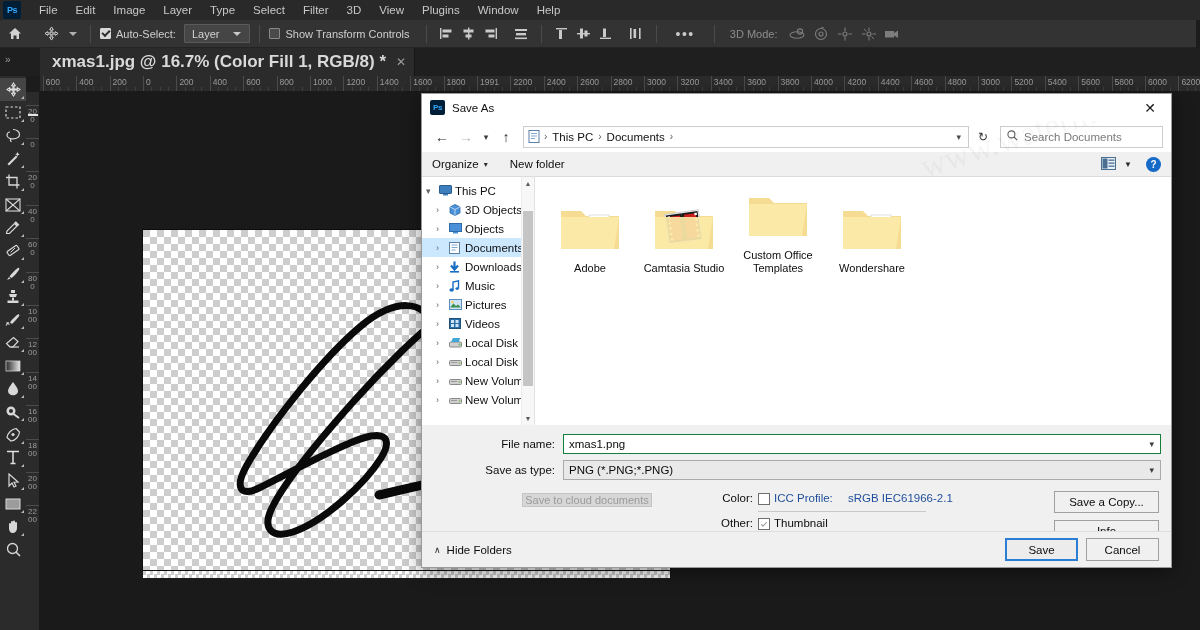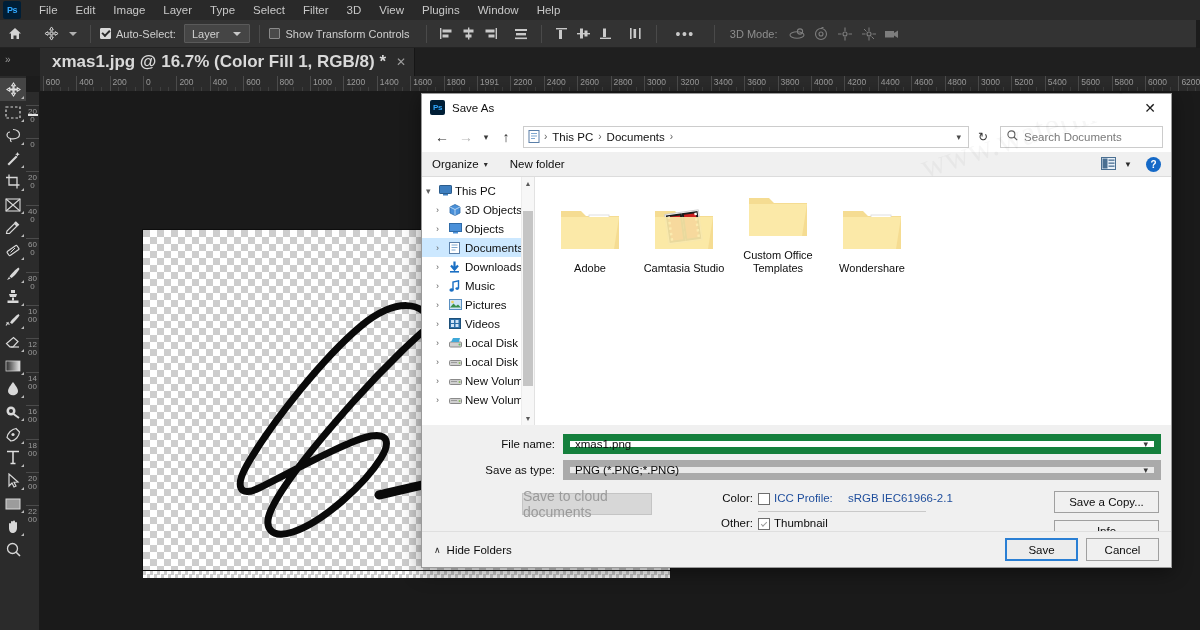--- a/index.html
+++ b/index.html
@@ -230,31 +230,31 @@
   }
 
   .form {
     padding: 8px 0 0 0; background:#f0f0f0;
   }
   .formrow { display:flex; align-items:center; height: 21px; margin-bottom: 5px; }
   .formlabel {
     width: 141px; text-align:right; padding-right: 8px; font-size: 11.5px; color:#0c0c0c;
   }
   .combo {
-    flex: 1; height: 20px; background:#ffffff; border: 7px solid #15803d;
+    flex: 1; height: 20px; background:#ffffff; border: 1px solid #15803d;
     display:flex; align-items:center; padding-left: 5px; margin-right: 10px;
     font-size: 11.5px; color:#0c0c0c;
   }
   .combo.gray { background:#e9e9e9; border-color:#aaaaaa; }
   .combo .cc { margin-left:auto; margin-right: 6px; font-size: 9px; color:#3a3a3a; }
 
   .optsrow { display:flex; padding: 4px 0 0 0; height: 56px; }
   .cloudbtn {
-    width: 130px; height: 22px; background:#d7d7d7; border:1px solid #c4c4c4;
-    color:#9b9b9b; font-size:14px; display:flex;align-items:center;justify-content:center;
+    width: 130px; height: 14px; background:#d7d7d7; border:1px solid #c4c4c4;
+    color:#9b9b9b; font-size:11px; display:flex;align-items:center;justify-content:center;
     margin-left: 100px; margin-top: 4px;
   }
   .colorcol { margin-left: 64px; padding-top: 3px; }
   .crow { display:flex; align-items:flex-start; font-size:11.5px; }
   .crow .lbl { color:#0c0c0c; width: 37px; text-align:right; margin-right: 5px; }
   .cbx {
     width: 12px; height: 12px; border: 1px solid #6e6e6e; background:#fff;
     margin-right: 4px; margin-top:1px; flex:0 0 12px;
     display:flex;align-items:center;justify-content:center;
   }

